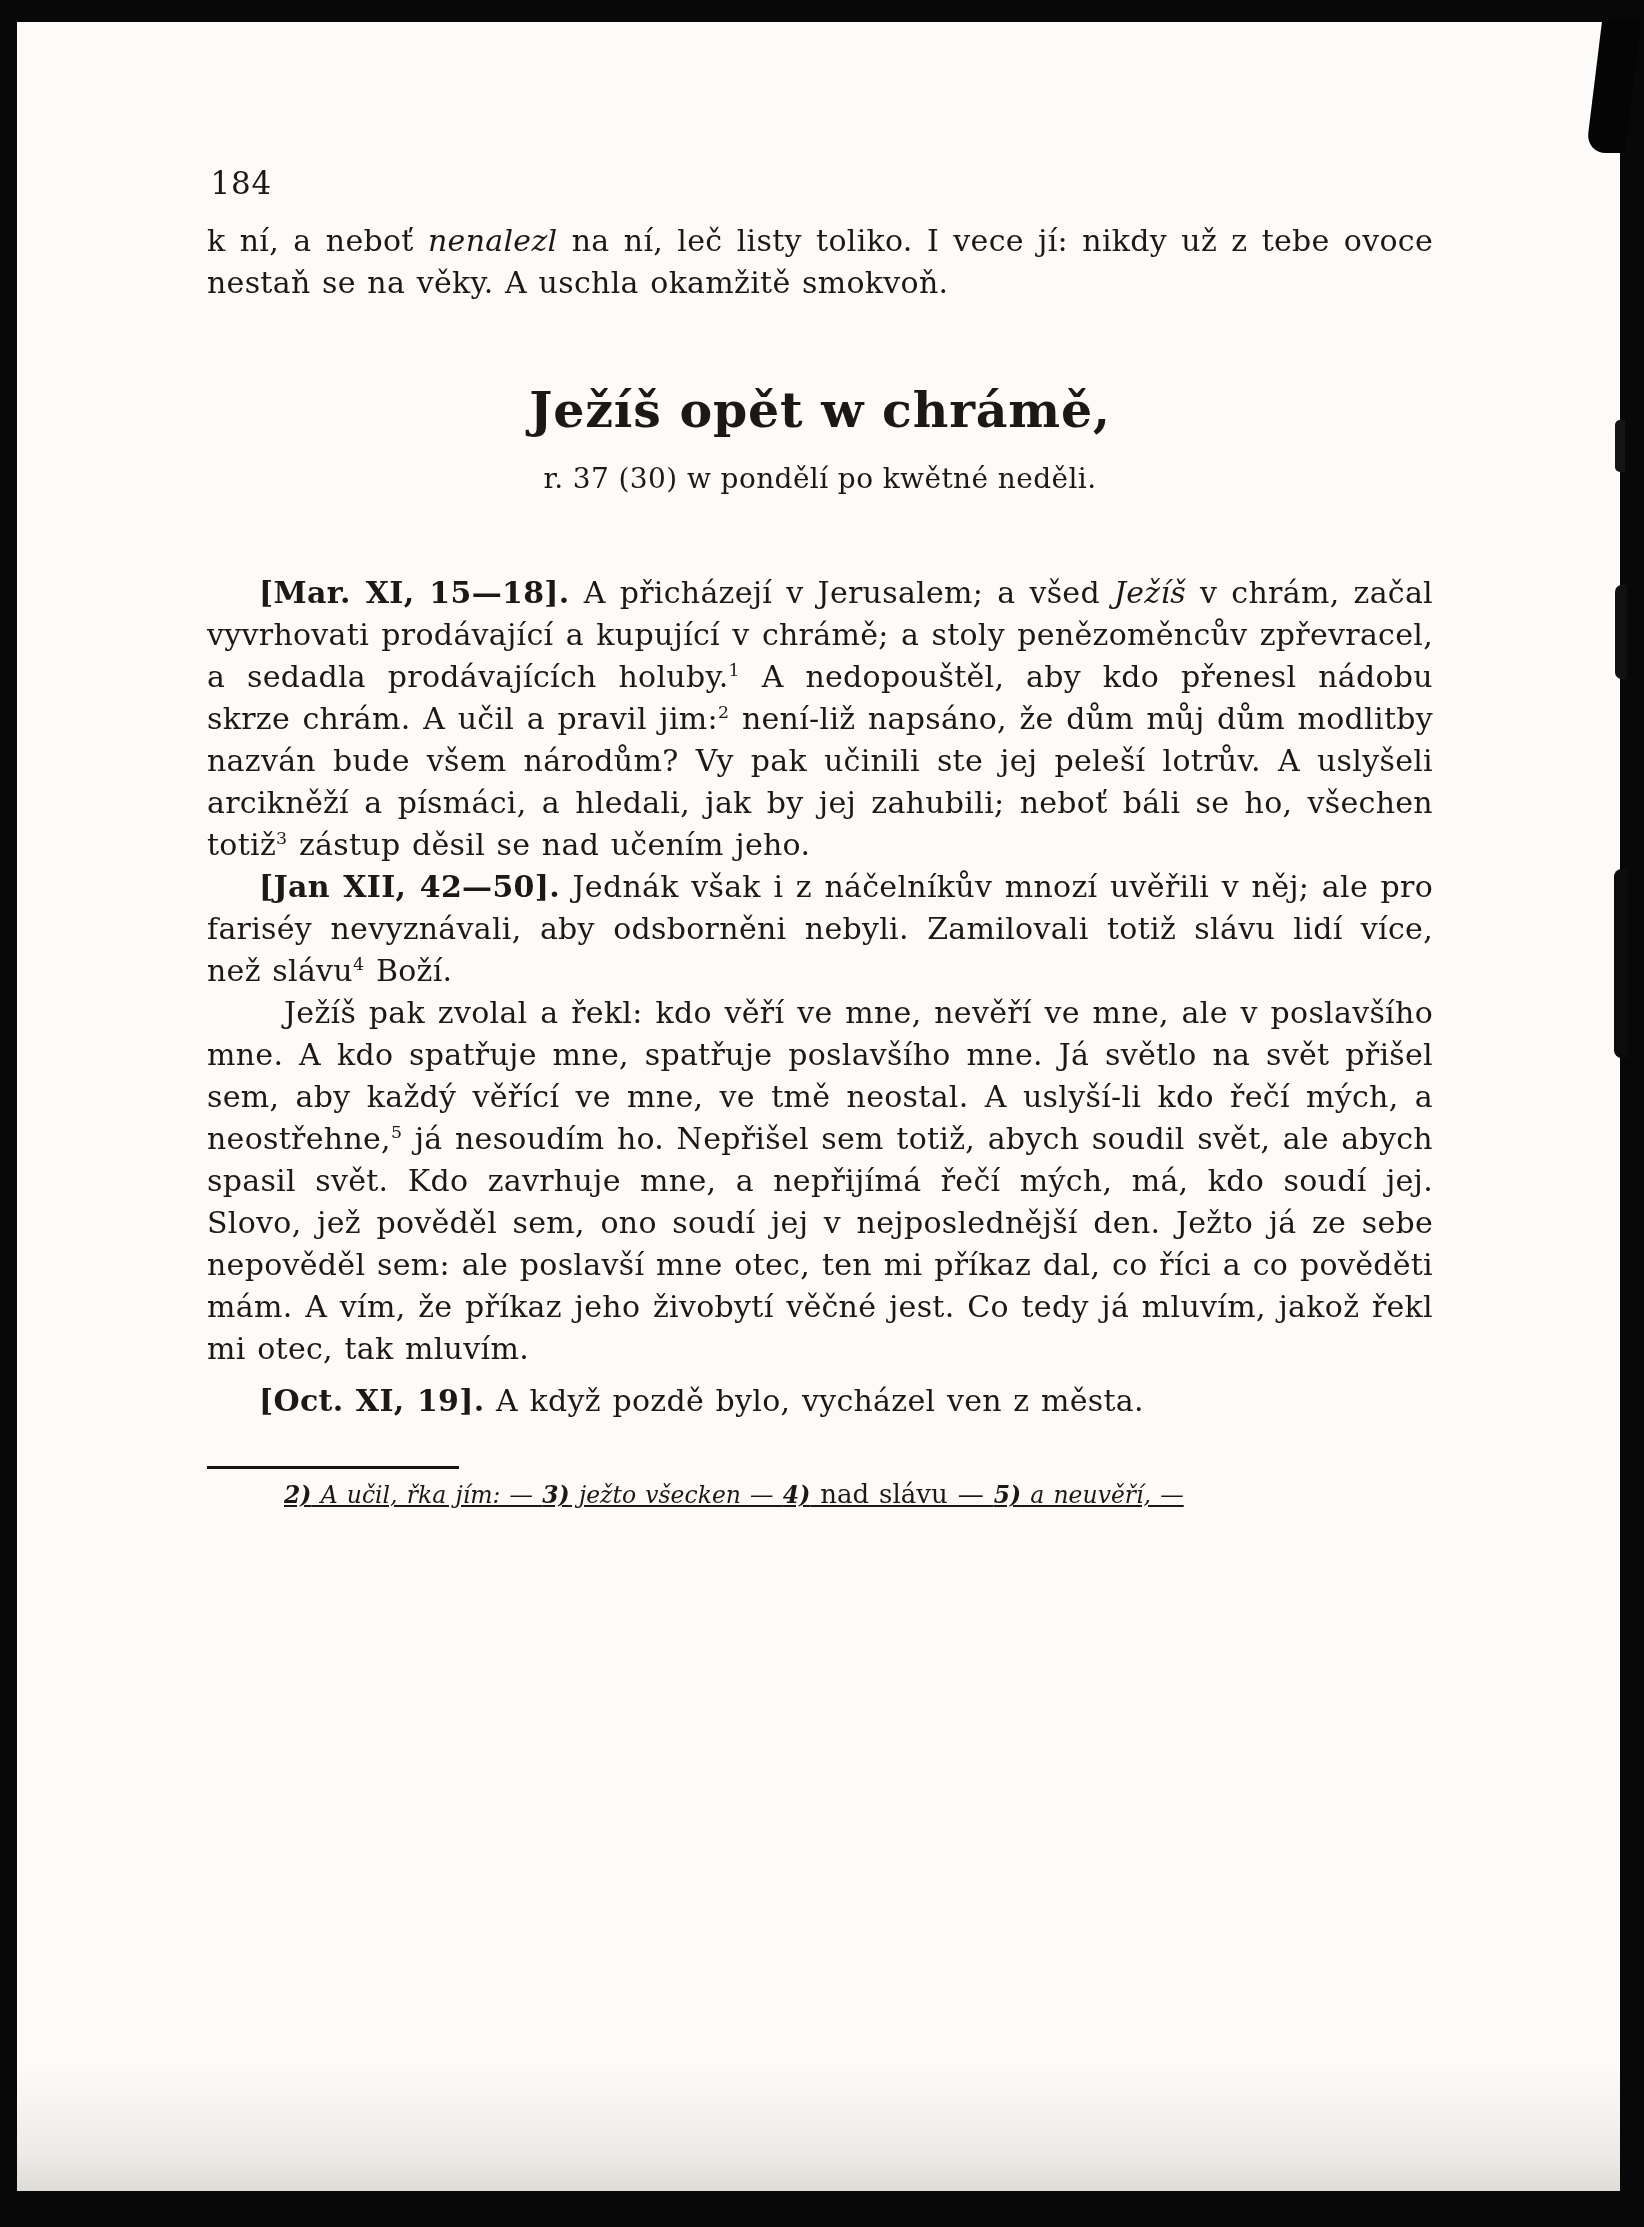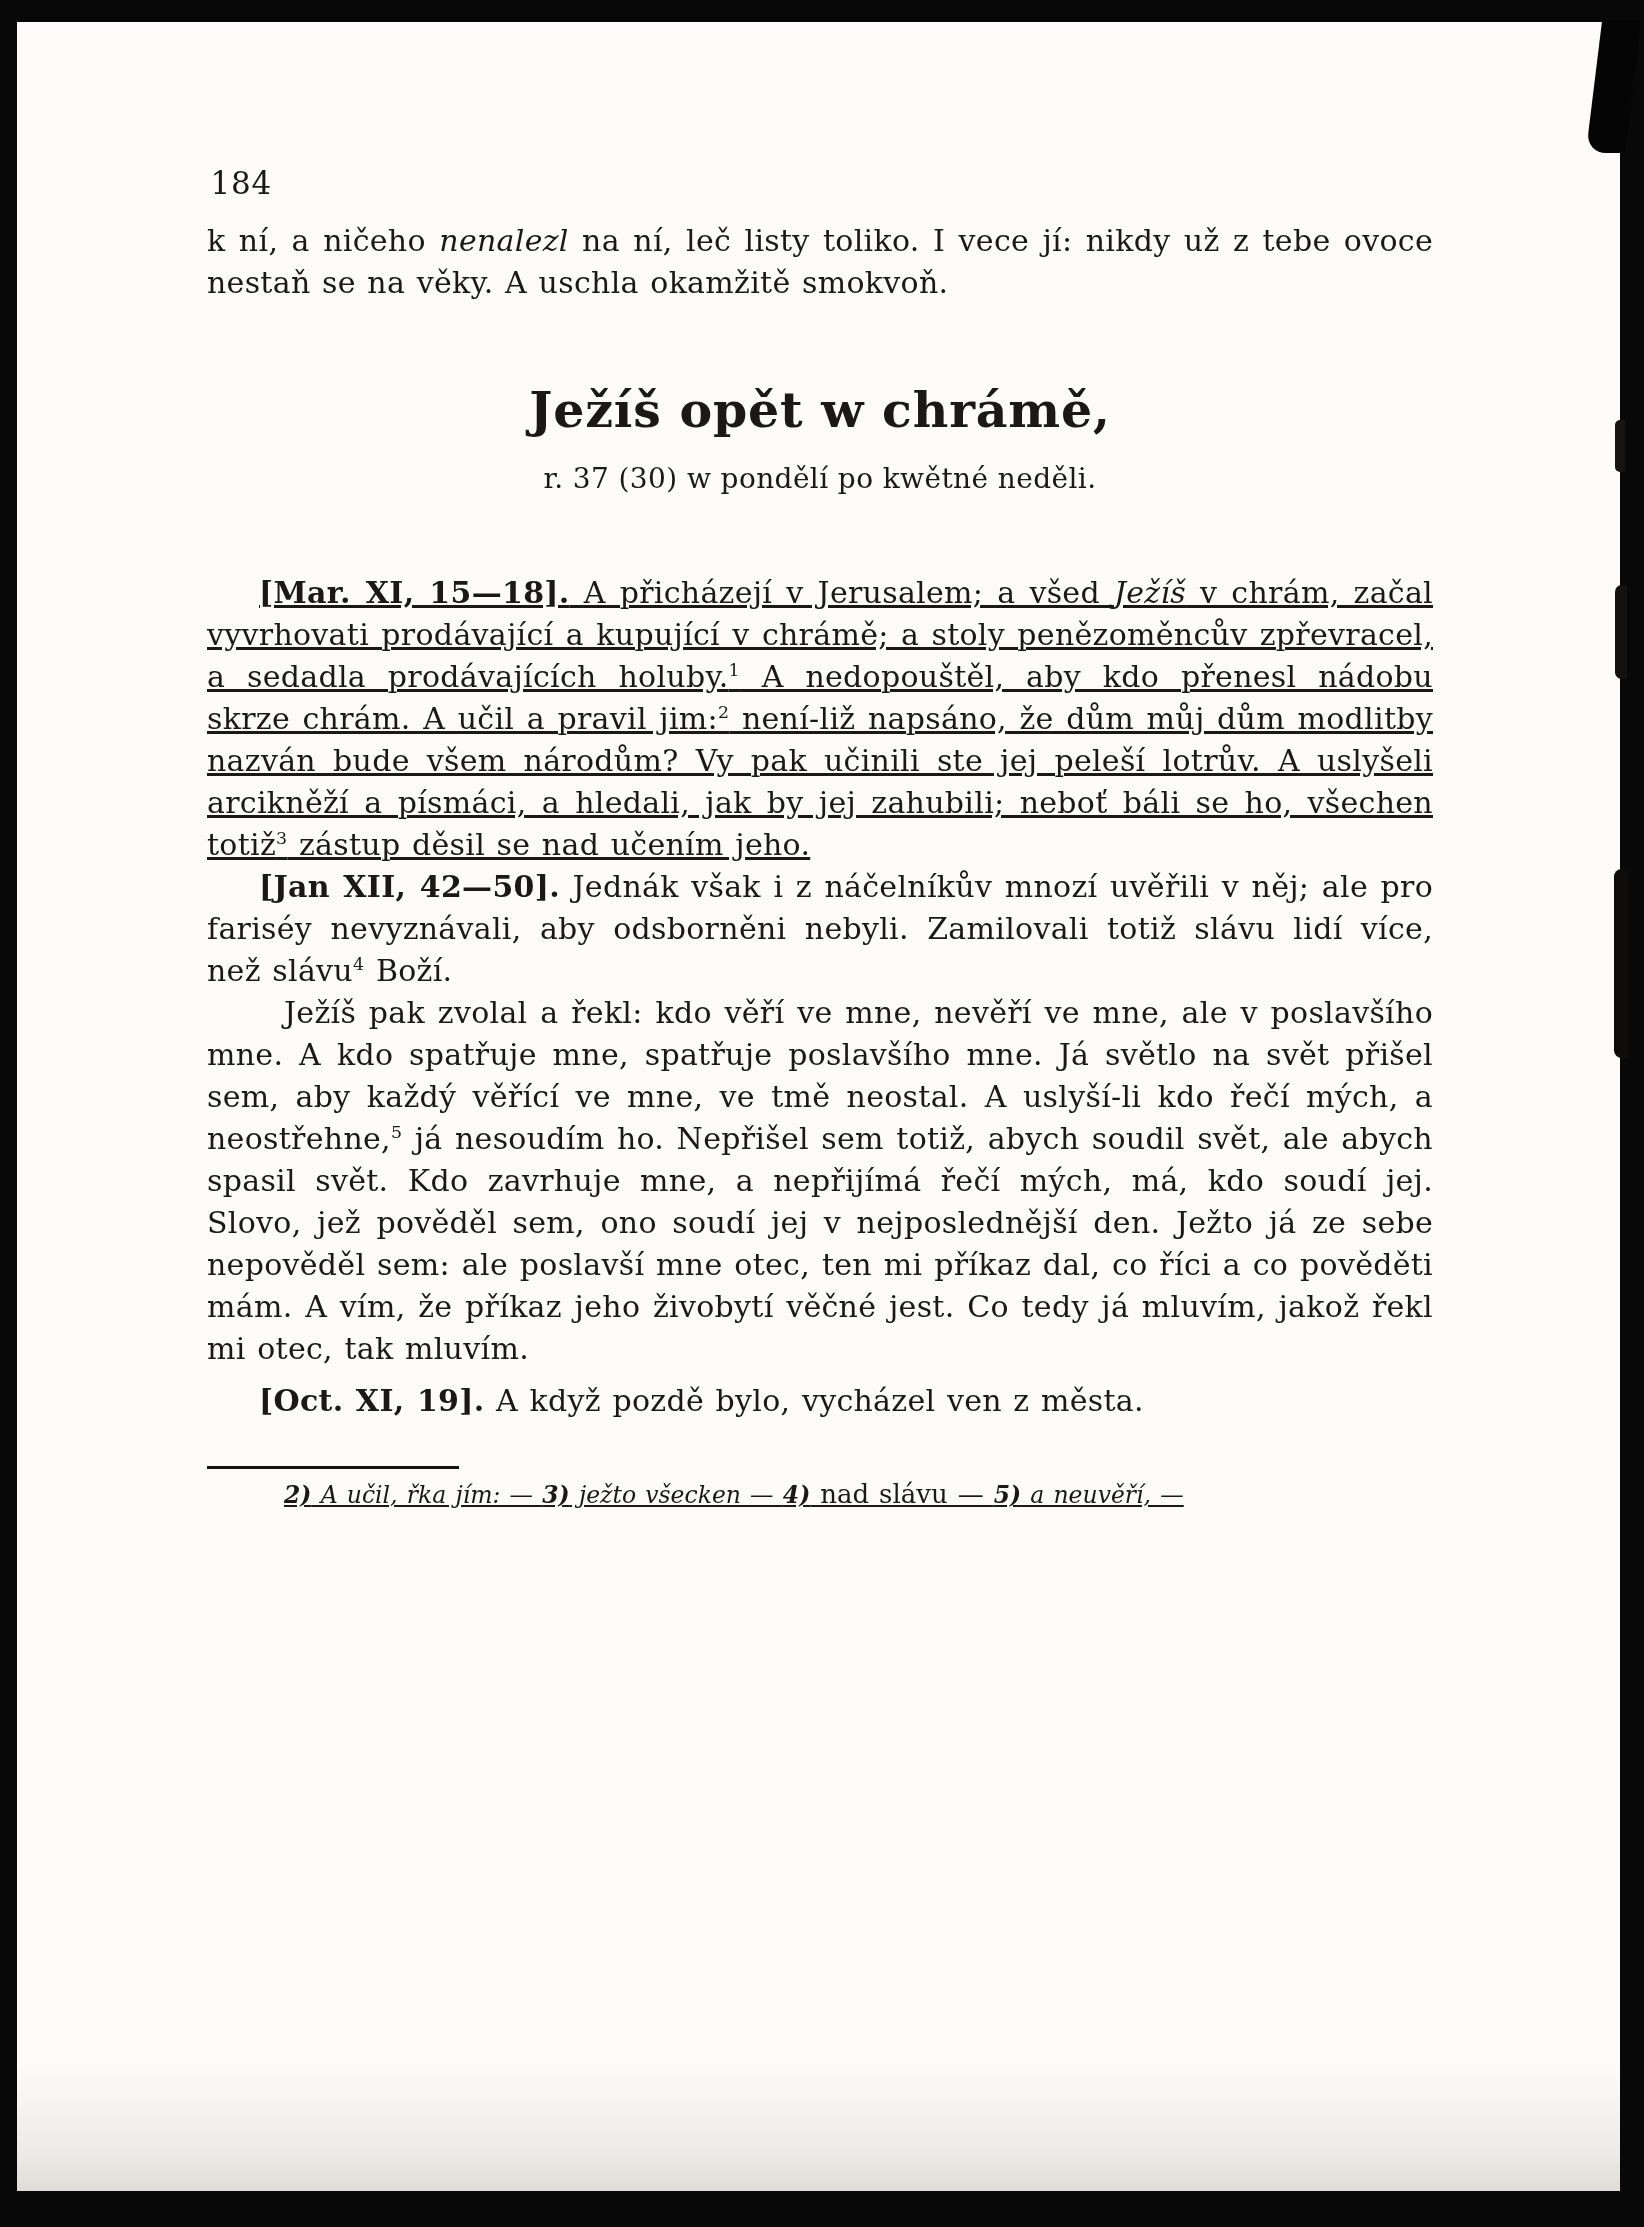--- a/index.html
+++ b/index.html
@@ -85,21 +85,21 @@
     font-weight: bold;
     letter-spacing: 0.8px;
   }
   .chapter-subheading {
     margin: 0;
     text-align: center;
     font-size: 28px;
     font-weight: normal;
     letter-spacing: 0.4px;
   }
-  .para-first { margin-top: 77px; text-decoration: underline; }
+  .para-first { margin-top: 77px; }
   .para-last  { margin-top: 10px; }
   .footnote-rule {
     margin-top: 44px;
     width: 252px;
     height: 3.4px;
     background: #15130f;
   }
   .footnote {
     font-size: 23.5px;
     line-height: 40px;
@@ -118,21 +118,21 @@
   .fn-line-2 { margin-top: 5px; padding-left: 77px; text-decoration: underline; }
 </style>
 </head>
 <body>
 
 <div class="paper">
   <div class="content">
 
     <div class="page-number">184</div>
 
-    <p class="body-text"><span>k ní, a ničeho </span><i>nenalezl</i><span> na ní, leč listy toliko. I vece jí: nikdy už z tebe ovoce nestaň se na věky. A uschla okamžitě smokvoň.</span></p>
+    <p class="body-text"><span>k ní, a neboť </span><i>nenalezl</i><span> na ní, leč listy toliko. I vece jí: nikdy už z tebe ovoce nestaň se na věky. A uschla okamžitě smokvoň.</span></p>
 
     <h1 class="chapter-heading">Ježíš opět w chrámě,</h1>
     <h2 class="chapter-subheading">r. 37 (30) w pondělí po kwětné neděli.</h2>
 
     <p class="body-text indent para-first"><b class="ref">[Mar. XI, 15—18].</b><span> A přicházejí v Jerusalem; a všed </span><i>Ježíš</i><span> v chrám, začal vyvrhovati prodávající a kupující v chrámě; a stoly penězoměncův zpřevracel, a sedadla prodávajících holuby.</span><sup>1</sup><span> A nedopouštěl, aby kdo přenesl nádobu skrze chrám. A učil a pravil jim:</span><sup>2</sup><span> není-liž napsáno, že dům můj dům modlitby nazván bude všem národům? Vy pak učinili ste jej peleší lotrův. A uslyšeli arcikněží a písmáci, a hledali, jak by jej zahubili; neboť báli se ho, všechen totiž</span><sup>3</sup><span> zástup děsil se nad učením jeho.</span></p>
 
     <p class="body-text indent"><b class="ref">[Jan XII, 42—50].</b><span> Jednák však i z náčelníkův mnozí uvěřili v něj; ale pro fariséy nevyznávali, aby odsborněni nebyli. Zamilovali totiž slávu lidí více, než slávu</span><sup>4</sup><span> Boží.</span></p>
 
     <p class="body-text indent-wide"><span>Ježíš pak zvolal a řekl: kdo věří ve mne, nevěří ve mne, ale v poslavšího mne. A kdo spatřuje mne, spatřuje poslavšího mne. Já světlo na svět přišel sem, aby každý věřící ve mne, ve tmě neostal. A uslyší-li kdo řečí mých, a neostřehne,</span><sup>5</sup><span> já nesoudím ho. Nepřišel sem totiž, abych soudil svět, ale abych spasil svět. Kdo zavrhuje mne, a nepřijímá řečí mých, má, kdo soudí jej. Slovo, jež pověděl sem, ono soudí jej v nejposlednější den. Ježto já ze sebe nepověděl sem: ale poslavší mne otec, ten mi příkaz dal, co říci a co pověděti mám. A vím, že příkaz jeho živobytí věčné jest. Co tedy já mluvím, jakož řekl mi otec, tak mluvím.</span></p>
 

